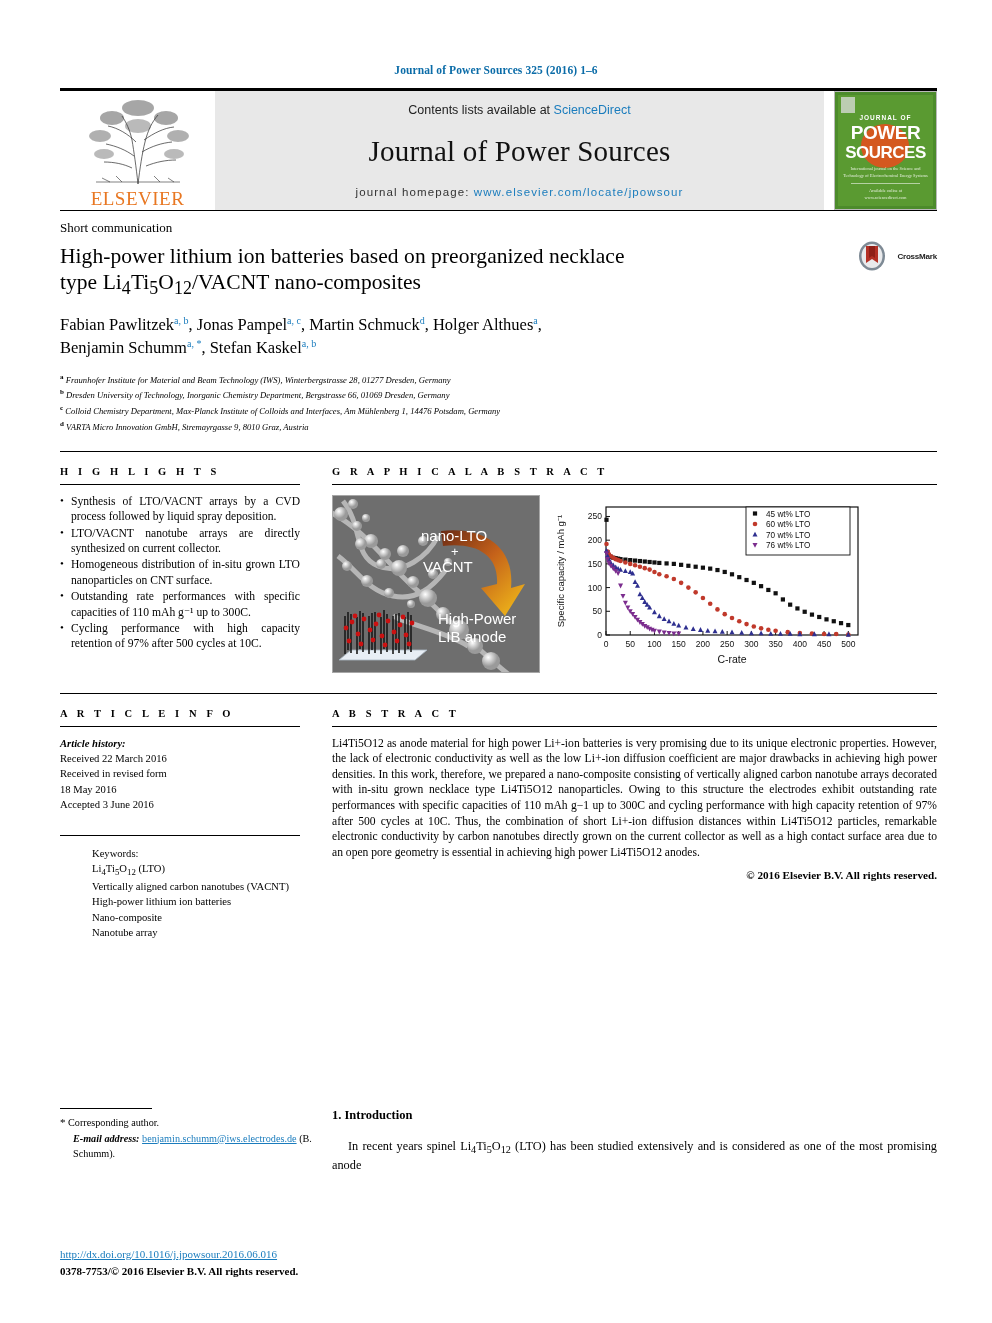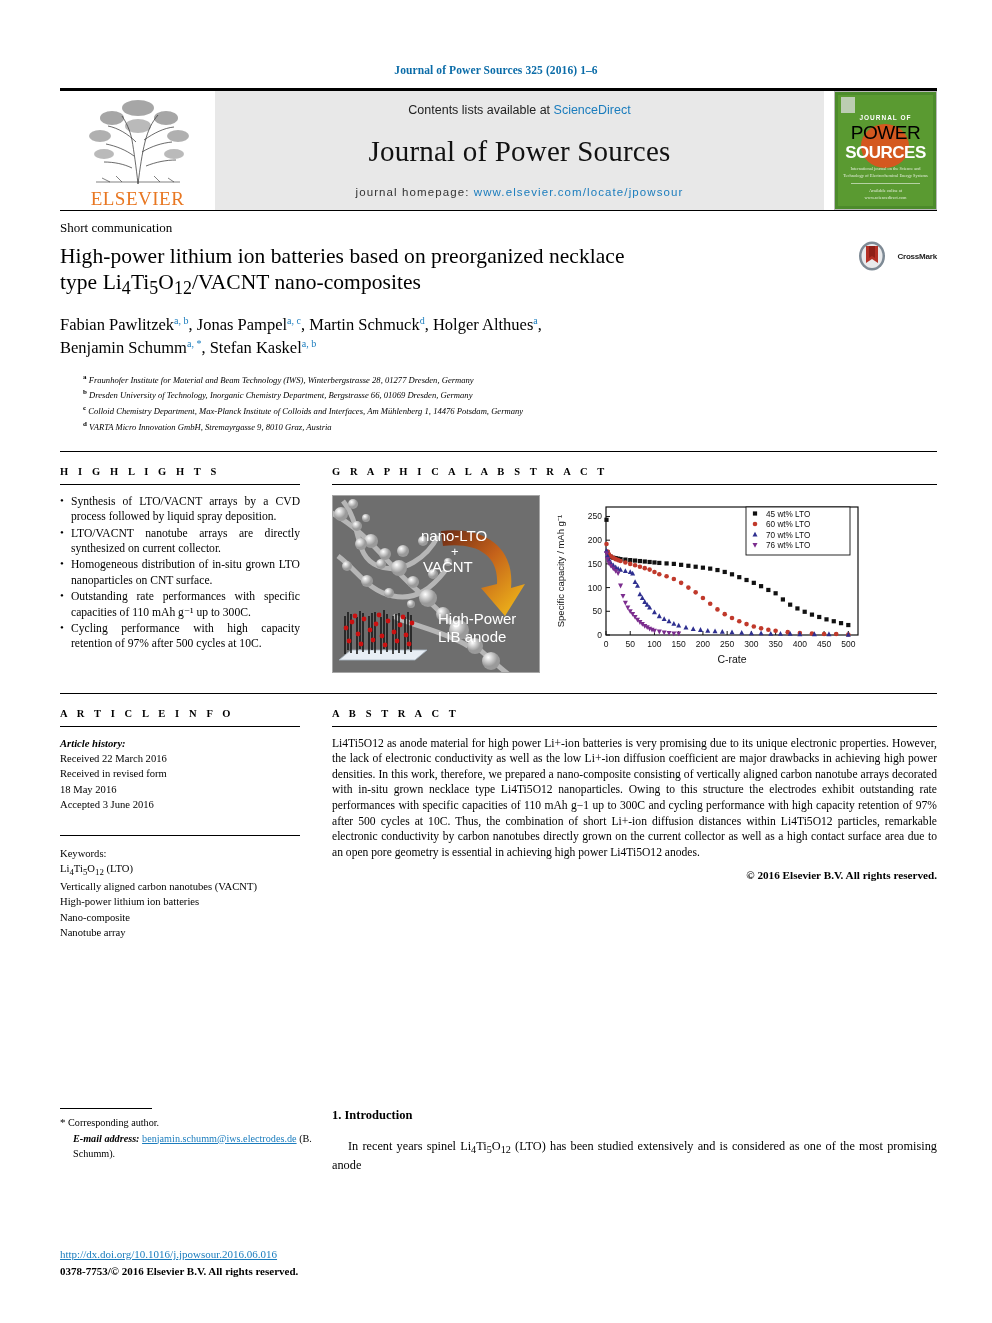--- a/index.html
+++ b/index.html
@@ -69,21 +69,21 @@
     margin-left: 10px;
     border:1px solid #b9b9b9;
     background:#4c8b2b;
     position:relative;
     overflow:hidden;
   }
   .cover-inner { position:absolute; inset:3px; background:#5a9a31; }
   .cover-elsevier-mark { position:absolute; left:6px; top:5px; width:14px; height:16px; background:#ddd; opacity:.75;}
   .cover-journalof { position:absolute; top:22px; left:0; right:0; text-align:center; color:#fff; font-family:"Liberation Sans",sans-serif; font-size:6.5px; letter-spacing:1px; font-weight:bold;}
   .cover-blob { position:absolute; left:26px; top:32px; width:48px; height:44px; background:#d4581f; border-radius:50%; }
-  .cover-power { position:absolute; top:30px; left:0; right:0; text-align:center; color:#000000; font-family:"Liberation Sans",sans-serif; font-size:19px; font-weight:normal; letter-spacing:-0.5px;}
+  .cover-power { position:absolute; top:30px; left:0; right:0; text-align:center; color:#ffffff; font-family:"Liberation Sans",sans-serif; font-size:19px; font-weight:bold; letter-spacing:-0.5px;}
   .cover-sources { position:absolute; top:51px; left:0; right:0; text-align:center; color:#fff; font-family:"Liberation Sans",sans-serif; font-size:17px; font-weight:bold; letter-spacing:-0.5px;}
   .cover-sub { position:absolute; top:74px; left:8px; right:8px; text-align:center; color:#e6f0dd; font-size:4.4px; line-height:1.5; }
   .cover-foot { position:absolute; bottom:8px; left:16px; right:16px; text-align:center; color:#e6f0dd; font-size:4.4px; line-height:1.6; border-top:1px solid rgba(255,255,255,.55); padding-top:3px;}
 
   
   .thin-rule { margin: 0 55px 0 60px; border-top:1px solid #000; }
 
   
   .artwrap { margin: 0 55px 0 60px; position:relative; }
   .arttype { font-size:13px; padding: 9px 0 7px 0; }
@@ -93,21 +93,21 @@
   }
   .crossmark {
     position:absolute; right:0; top:30px;
     display:flex; align-items:center; gap:11px;
   }
   .cm-badge { width:28px; height:30px; position:relative; }
   .cm-label { font-family:"Liberation Sans", sans-serif; font-size:8px; font-weight:bold; color:#222; letter-spacing:-.2px;}
 
   .authors { font-size:16.5px; line-height:1.42; margin-top:13px; width:760px; }
   .sup { color:#1a7cbd; font-size:10px; vertical-align:super; }
-  .affils { margin-top:12px; font-size:8.6px; font-style:italic; line-height:1.62;margin-left:23px; }
+  .affils { margin-top:12px; font-size:8.6px; font-style:italic; line-height:1.62; }
   .affils .mk { font-style:normal; font-weight:bold; vertical-align:super; font-size:7px; }
 
   
   .band { margin: 16px 55px 0 60px; border-top:1px solid #000; display:flex; }
   .colL { width: 258px; flex:0 0 258px; padding-right:18px; }
   .colR { flex:1 1 auto; padding-left:14px; }
 
   .sechead {
     font-size:10.5px; font-weight:bold; letter-spacing:3.6px;
     padding: 14px 0 7px 0;
@@ -128,21 +128,21 @@
   .ga-wrap { display:flex; gap:10px; margin-top:10px; align-items:flex-start; }
   .ga-img {
     width:208px; height:178px; flex:0 0 208px;
     position:relative; overflow:hidden;
     background:#fca5a5; border:1px solid #a7a7a7;
   }
   .chart-box { flex:1 1 auto; position:relative; height:178px; }
 
   .ainfo { font-size:10.6px; line-height:1.45; margin-top:9px; }
   .ainfo .it { font-style:italic; font-weight:bold; }
-  .kw { font-size:10.6px; line-height:1.45; margin-top:10px; }
+  .kw { font-size:10.6px; line-height:1.45; margin-top:10px;margin-left:32px; }
 
   .abstract-body {
     font-size:11.6px; line-height:1.345; text-align:justify; margin-top:9px;
   }
   .copyline { text-align:right; font-size:11.2px; font-weight:bold; margin-top:9px; }
 
   
   .bottom { position:absolute; left:60px; right:55px; top:1108px; display:flex; }
   .bcolL { width:272px; flex:0 0 272px; position:relative; }
   .bcolR { flex:1 1 auto; padding-left:0px; }

